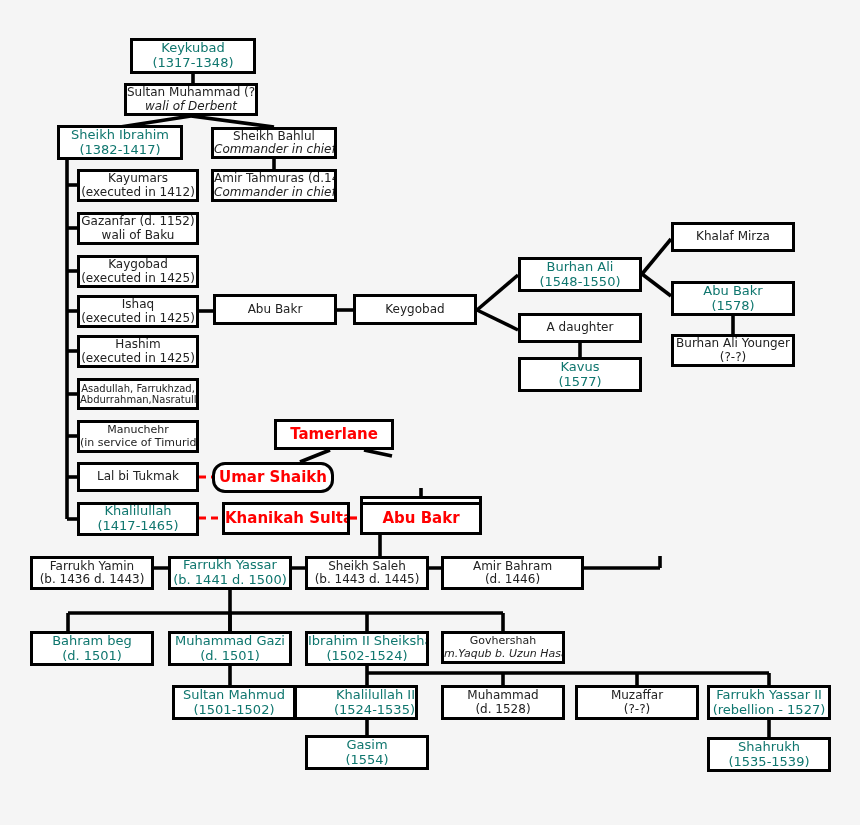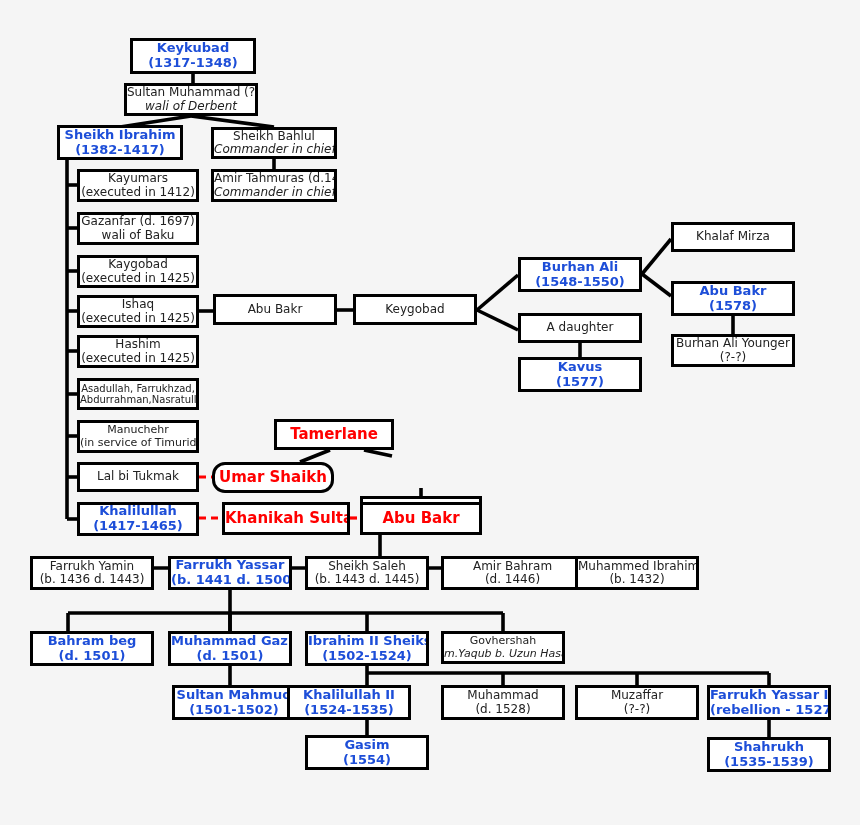--- a/index.html
+++ b/index.html
@@ -34,21 +34,21 @@
     line-height:1.12;
     color:#222222;
     z-index:3;
     overflow:hidden;
   }
   .node .l1, .node .l2{
     display:block;
     width:100%;
     white-space:nowrap;
   }
-  .node.bold .l1, .node.bold .l2{ font-weight:bold; color:#1d4ed8; }
+  .node.bold .l1, .node.bold .l2{ font-weight:normal; color:#0f766e; }
   .node .l2.ital{ font-style:italic;text-align:center; }
   .node.red{ color:#ff0000; }
   .node.red .l1, .node.red .l2{ color:#ff0000; font-weight:bold; }
   .fs13{ font-size:13px; }
   .fs12{ font-size:12px; }
   .fs11{ font-size:11px; }
   .fs10{ font-size:10px; }
   .fs15{ font-size:15px; }
 </style>
 </head>
@@ -148,21 +148,21 @@
     </div>
     <div class="node fs12" style="left: 77px; top: 169px; width: 122px; height: 33px;">
       <span class="l1">Kayumars</span>
       <span class="l2">(executed in 1412)</span>
     </div>
     <div class="node fs12" style="left: 211px; top: 169px; width: 126px; height: 33px;">
       <span class="l1">Amir Tahmuras (d.1459)</span>
       <span class="l2 ital">Commander in chief</span>
     </div>
     <div class="node fs12" style="left: 77px; top: 212px; width: 122px; height: 33px;">
-      <span class="l1">Gazanfar (d. 1697)</span>
+      <span class="l1">Gazanfar (d. 1152)</span>
       <span class="l2">wali of Baku</span>
     </div>
     <div class="node fs12" style="left: 77px; top: 255px; width: 122px; height: 33px;">
       <span class="l1">Kaygobad</span>
       <span class="l2">(executed in 1425)</span>
     </div>
     <div class="node fs12" style="left: 77px; top: 295px; width: 122px; height: 33px;">
       <span class="l1">Ishaq</span>
       <span class="l2">(executed in 1425)</span>
     </div>
@@ -237,45 +237,41 @@
       <span class="l2">(b. 1441 d. 1500)</span>
     </div>
     <div class="node fs12" style="left: 305px; top: 556px; width: 124px; height: 34px;">
       <span class="l1">Sheikh Saleh</span>
       <span class="l2">(b. 1443 d. 1445)</span>
     </div>
     <div class="node fs12" style="left: 441px; top: 556px; width: 143px; height: 34px;">
       <span class="l1">Amir Bahram</span>
       <span class="l2">(d. 1446)</span>
     </div>
-    <div class="node fs12" style="left: 575px; top: 556px; width: 124px; height: 34px;">
-      <span class="l1">Muhammed Ibrahim</span>
-      <span class="l2">(b. 1432)</span>
-    </div>
     <div class="node fs13 bold" style="left: 30px; top: 631px; width: 124px; height: 35px;">
       <span class="l1">Bahram beg</span>
       <span class="l2">(d. 1501)</span>
     </div>
     <div class="node fs13 bold" style="left: 168px; top: 631px; width: 124px; height: 35px;">
       <span class="l1">Muhammad Gazi</span>
       <span class="l2">(d. 1501)</span>
     </div>
     <div class="node fs13 bold" style="left: 305px; top: 631px; width: 124px; height: 35px;">
       <span class="l1">Ibrahim II Sheikshah</span>
       <span class="l2">(1502-1524)</span>
     </div>
     <div class="node fs11" style="left: 441px; top: 631px; width: 124px; height: 33px;">
       <span class="l1">Govhershah</span>
       <span class="l2 ital">m.Yaqub b. Uzun Hasan</span>
     </div>
     <div class="node fs13 bold" style="left: 172px; top: 685px; width: 124px; height: 35px;">
       <span class="l1">Sultan Mahmud</span>
       <span class="l2">(1501-1502)</span>
     </div>
-    <div class="node fs13 bold" style="left: 287px; top: 685px; width: 124px; height: 35px;">
+    <div class="node fs13 bold" style="left: 294px; top: 685px; width: 124px; height: 35px; text-align: right;">
       <span class="l1">Khalilullah II</span>
       <span class="l2">(1524-1535)</span>
     </div>
     <div class="node fs12" style="left: 441px; top: 685px; width: 124px; height: 35px;">
       <span class="l1">Muhammad</span>
       <span class="l2">(d. 1528)</span>
     </div>
     <div class="node fs12" style="left: 575px; top: 685px; width: 124px; height: 35px;">
       <span class="l1">Muzaffar</span>
       <span class="l2">(?-?)</span>

